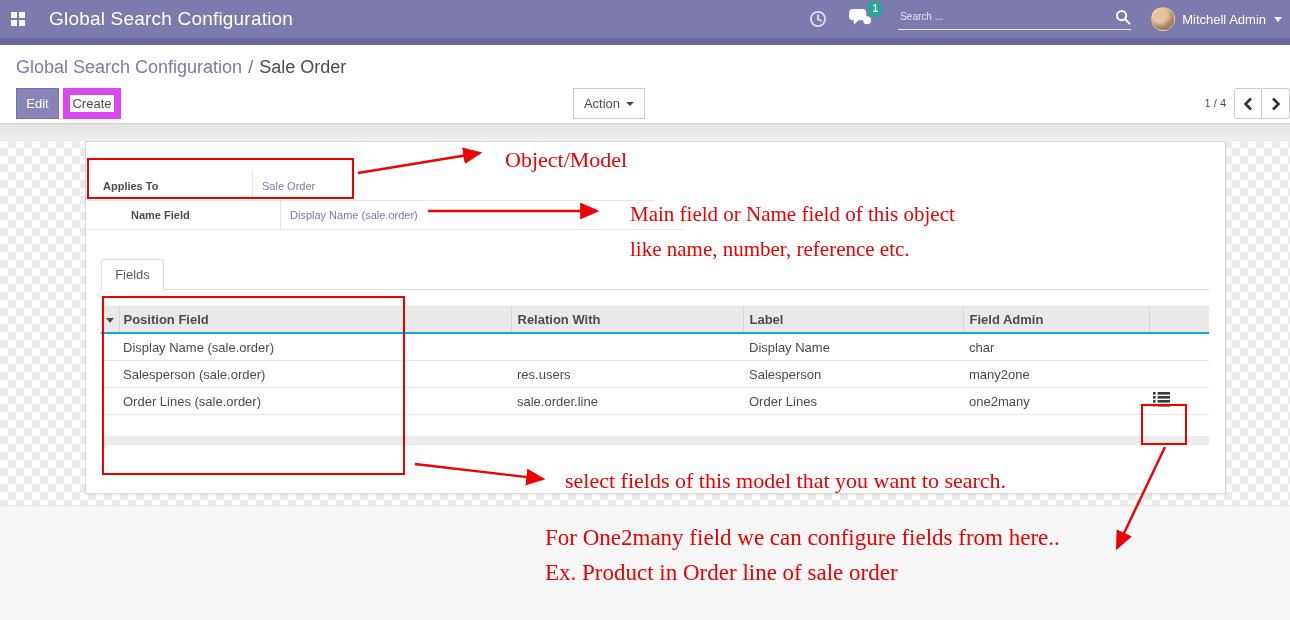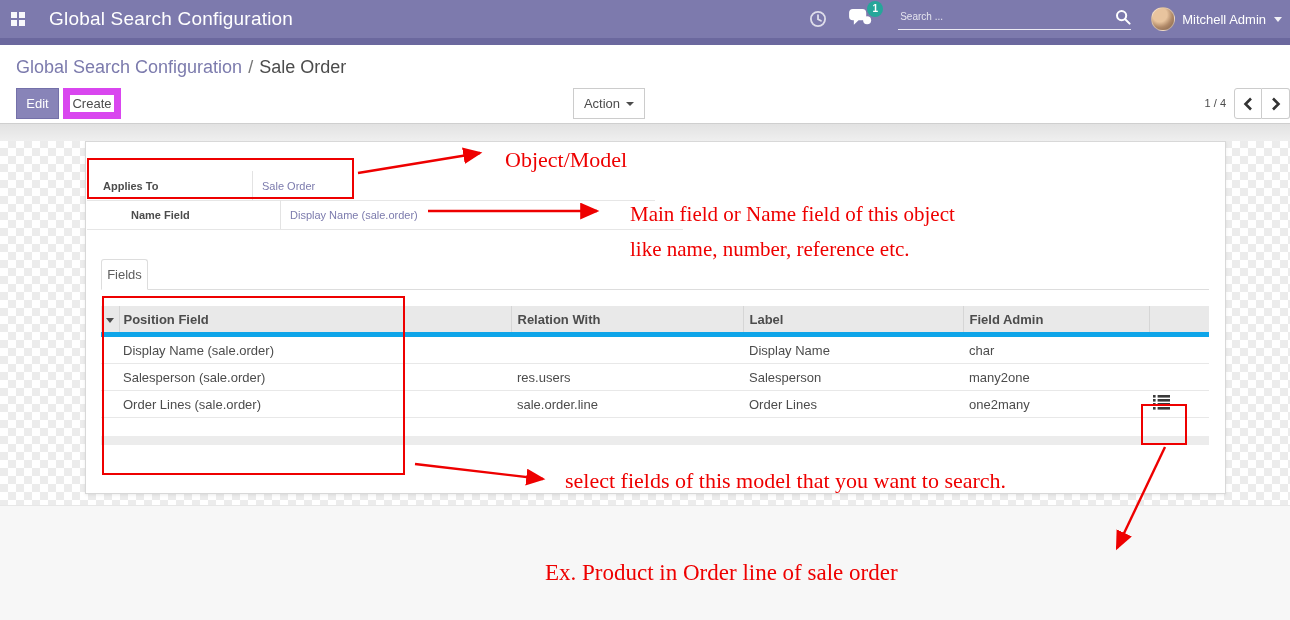--- a/index.html
+++ b/index.html
@@ -68,30 +68,30 @@
   .o-row{position:absolute;left:1px;width:568px;height:29px;border-bottom:1px solid #e6e6e6;
          display:flex;align-items:center;font-size:11px;}
   .o-row-1{top:29px;}
   .o-row-2{top:58px;padding-left:28px;}
   .o-label{width:166px;padding-left:16px;font-weight:bold;color:#4c4c4c;box-sizing:border-box;
            align-self:stretch;display:flex;align-items:center;border-right:1px solid #e3e3e3;}
   .o-value{padding-left:9px;color:#7c7bad;cursor:pointer;}
 
   
   .notebook-line{position:absolute;left:15px;top:147px;width:1108px;border-top:1px solid #ddd;}
-  .tab{position:absolute;left:15px;top:117px;width:47px;height:31px;background:#fff;
+  .tab{position:absolute;left:15px;top:117px;width:63px;height:31px;background:#fff;
        border:1px solid #ddd;border-bottom:1px solid #fff;box-sizing:border-box;z-index:3;
        display:flex;align-items:center;justify-content:center;font-size:13px;color:#5d5d5d;
        border-radius:3px 3px 0 0;cursor:pointer;}
 
   
   .ftable{position:absolute;left:15px;top:164px;width:1108px;border-collapse:collapse;
           table-layout:fixed;font-size:13px;color:#4c4c4c;}
   .ftable th{background:#e9e9e9;height:26px;font-weight:bold;text-align:left;padding:0 0 0 6px;
-             border-right:1px solid #d6d6d6;border-bottom:5px solid #0ea5e9;cursor:pointer;
+             border-right:1px solid #d6d6d6;border-bottom:2px solid #0ea5e9;cursor:pointer;
              overflow:hidden;white-space:nowrap;}
   .ftable th:last-child{border-right:none;}
   .ftable td{height:26px;padding:0 0 0 6px;border-bottom:1px solid #e8e8e8;background:#fff;
              overflow:hidden;white-space:nowrap;}
   .ftable .c-caret{width:18px;padding:0;text-align:center;}
   .ftable .c-pos{width:392px;padding-left:4px;}
   .ftable .c-rel{width:232px;}
   .ftable .c-lab{width:220px;}
   .ftable .c-typ{width:186px;}
   .ftable .c-ico{width:60px;padding-left:4px;}
@@ -266,20 +266,21 @@
   <div class="bottom-area"></div>
 
   <div class="rbox rbox-1"></div>
   <div class="rbox rbox-2"></div>
   <div class="rbox rbox-3"></div>
 
   <div class="ann ann-om">Object/Model</div>
   <div class="ann ann-nf1">Main field or Name field of this object</div>
   <div class="ann ann-nf2">like name, number, reference etc.</div>
   <div class="ann ann-sel">select fields of this model that you want to search.</div>
+  <div class="ann ann-b1">For One2many field we can configure fields from here..</div>
   <div class="ann ann-b2">Ex. Product in Order line of sale order</div>
 
   <svg class="arrows">
     <defs>
       <marker id="ah" markerWidth="9" markerHeight="8" refX="7" refY="3.5" orient="auto">
         <path d="M0,0 L8,3.5 L0,7 z" fill="#ee0000"></path>
       </marker>
     </defs>
     <line x1="358" y1="173" x2="480" y2="153" stroke="#ee0000" stroke-width="2.4" marker-end="url(#ah)"></line>
     <line x1="428" y1="211" x2="597" y2="211" stroke="#ee0000" stroke-width="2.4" marker-end="url(#ah)"></line>

